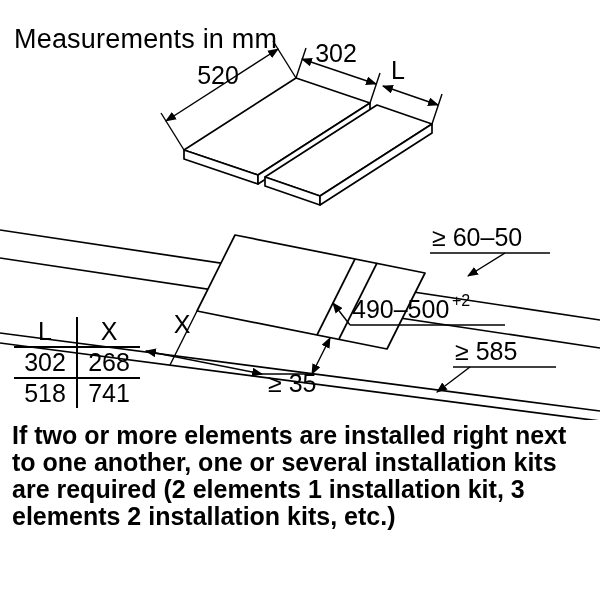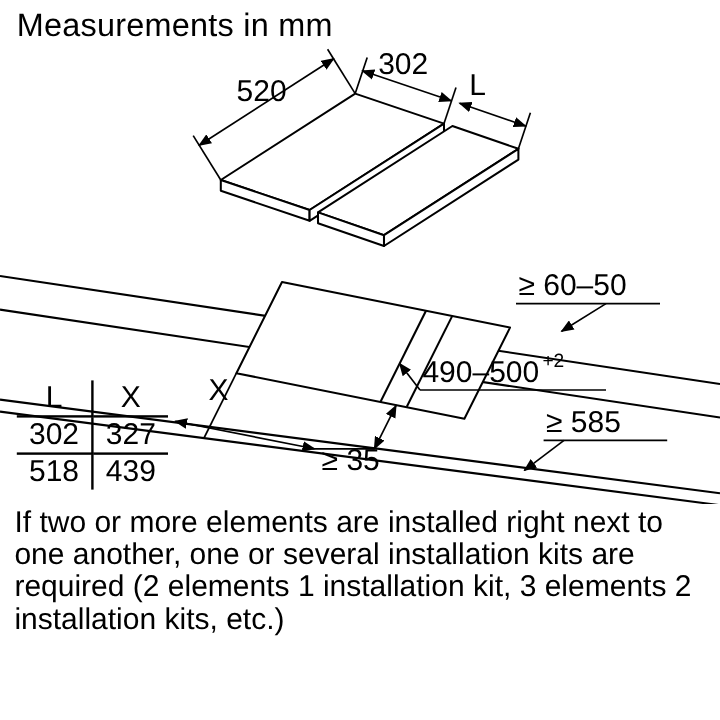--- a/index.html
+++ b/index.html
@@ -1,39 +1,39 @@
 <!DOCTYPE html>
 <html><head>
 <meta charset="utf-8">
 <style>
   html,body{margin:0;padding:0;background:#fff;}
   .page{
     position:relative;width:600px;height:600px;background:#fff;
     font-family:"Liberation Sans",sans-serif;color:#000;overflow:hidden;
   }
   .title{
-    position:absolute;left:14px;top:6px;font-size:27px;letter-spacing:.2px;
+    position:absolute;left:14px;top:24px;font-size:27px;letter-spacing:.2px;
   }
   .diagram{position:absolute;left:0;top:30px;}
   .diagram text{font-family:"Liberation Sans",sans-serif;font-size:25px;fill:#000;}
   .diagram text.sup{font-size:16px;}
   .draw{fill:#fff;stroke:#000;stroke-width:1.7;stroke-linejoin:round;}
   .edge{stroke:#000;stroke-width:1.7;fill:none;}
   .dim{stroke:#000;stroke-width:1.4;fill:none;}
   .spec-table{
     position:absolute;left:14px;top:317px;border-collapse:collapse;
   }
   .spec-table td{
     font-size:25px;text-align:center;padding:0 6px;height:29px;min-width:50px;
   }
   .spec-table td.first{border-right:2px solid #000;}
   .spec-table tr.rule td{border-bottom:2px solid #000;}
   .note{
     position:absolute;left:12px;top:422px;width:565px;
-    font-size:25px;line-height:27px;
+    font-size:25px;line-height:27px;font-weight:bold;
   }
 </style>
 </head>
 <body>
 
 <div class="page">
 
   <div class="title">Measurements in mm</div>
 
   <svg class="diagram" width="600" height="390" viewBox="0 30 600 390" xmlns="http://www.w3.org/2000/svg">
@@ -107,24 +107,24 @@
   </svg>
 
   <table class="spec-table">
     <tbody>
       <tr class="rule">
         <td class="first">L</td>
         <td>X</td>
       </tr>
       <tr class="rule">
         <td class="first">302</td>
-        <td>327</td>
+        <td>268</td>
       </tr>
       <tr>
         <td class="first">518</td>
-        <td>439</td>
+        <td>741</td>
       </tr>
     </tbody>
   </table>
 
   <div class="note">If two or more elements are installed right next to one another, one or several installation kits are required (2 elements 1 installation kit, 3 elements 2 installation kits, etc.)</div>
 
 </div>
 
 </body></html>

